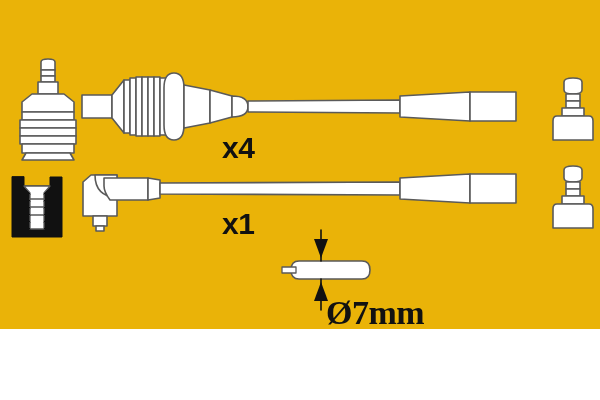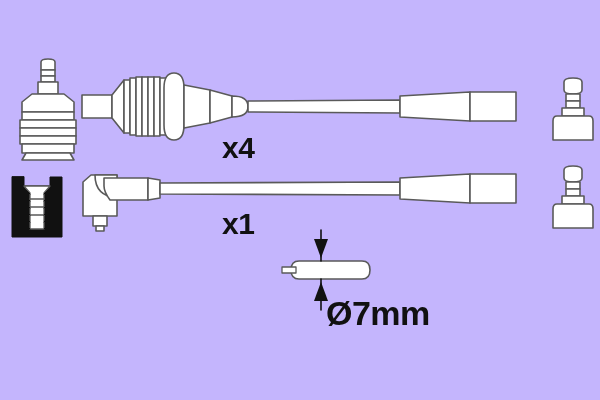--- a/index.html
+++ b/index.html
@@ -1,24 +1,24 @@
 <!DOCTYPE html>
 <html><head>
 <meta charset="utf-8">
 <style>
   html,body{margin:0;padding:0;background:#ffffff;}
   body{width:600px;height:400px;overflow:hidden;
        font-family:"Liberation Sans",sans-serif;}
-  #stage{position:relative;width:600px;height:400px;background:#c4b5fd;}
+  #stage{position:relative;width:600px;height:329px;background:#eab308;}
   #stage svg{position:absolute;left:0;top:0;}
   .lbl{position:absolute;color:#111;font-weight:700;letter-spacing:-0.5px;
        white-space:nowrap;font-family:"Liberation Sans",sans-serif;}
   #qty-x4{left:222px;top:131px;font-size:30px;}
   #qty-x1{left:222px;top:199px;font-size:30px;margin-top:8px;}
-  #dim-label{left:326px;top:294px;font-size:34px;}
+  #dim-label{left:326px;top:294px;font-size:34px;font-family:Liberation Serif, serif;}
 </style>
 </head>
 <body>
 
 <div id="stage">
 
   <svg width="600" height="400" viewBox="0 0 600 400">
     <g fill="#ffffff" stroke="#5a5a5a" stroke-width="1.6" stroke-linejoin="round" stroke-linecap="round">
 
       <g>

